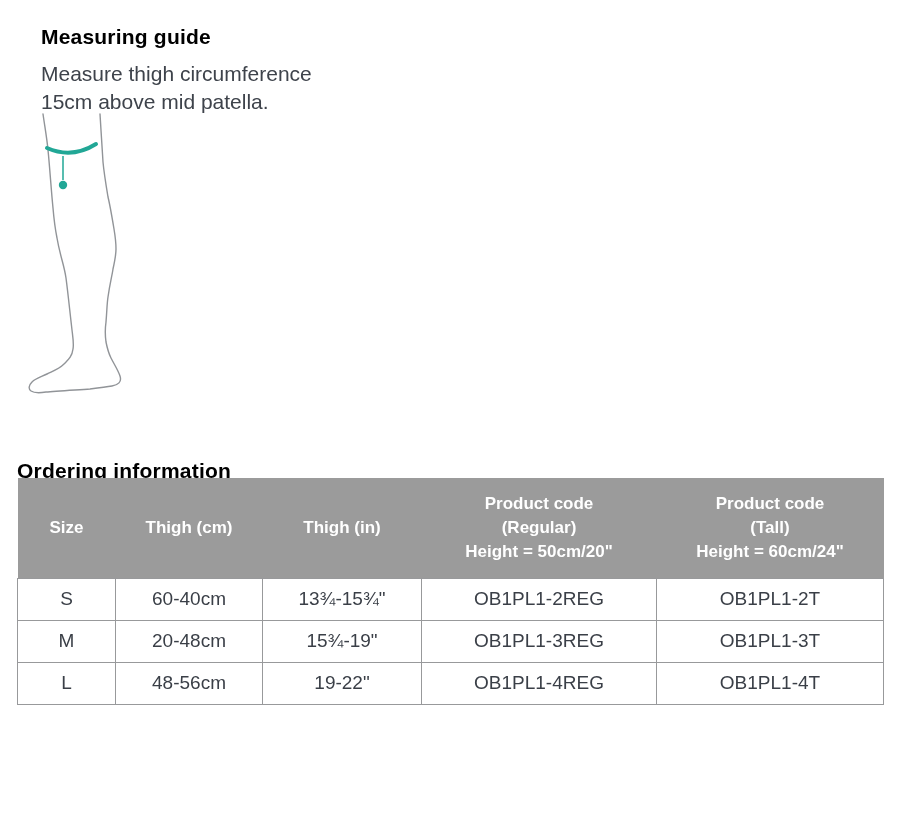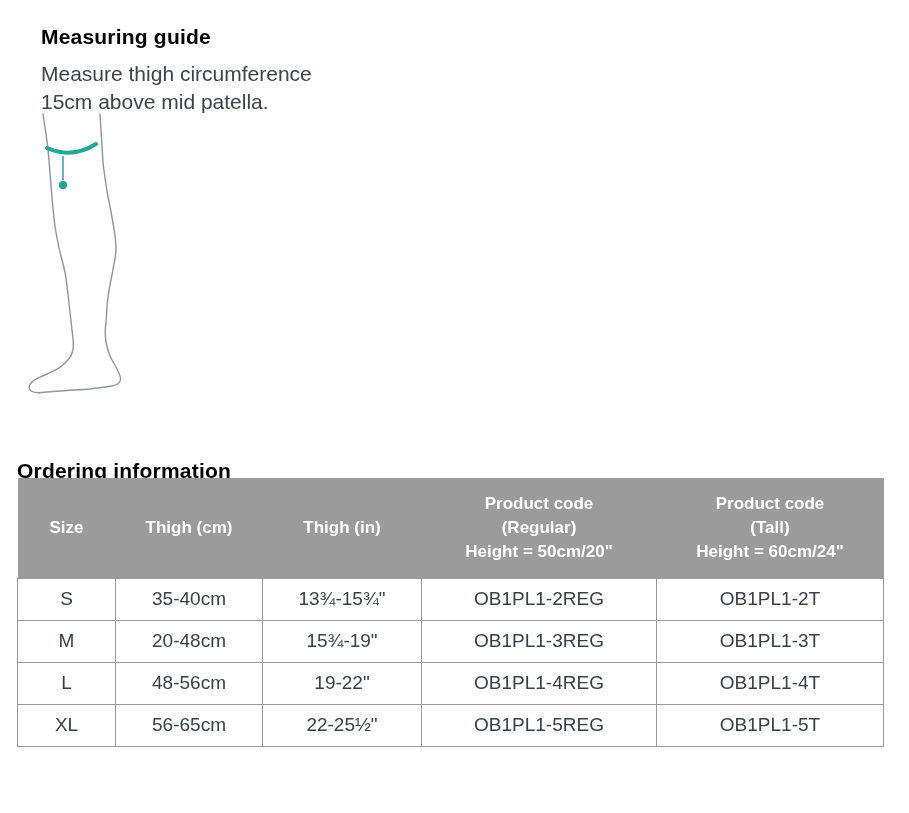--- a/index.html
+++ b/index.html
@@ -140,42 +140,35 @@
 (Regular)
 Height = 50cm/20"</th>
         <th>Product code
 (Tall)
 Height = 60cm/24"</th>
       </tr>
     </thead>
     <tbody>
       <tr>
         <td>S</td>
-        <td>35-40cm</td>
+        <td>60-40cm</td>
         <td>13¾-15¾"</td>
         <td>OB1PL1-2REG</td>
         <td>OB1PL1-2T</td>
       </tr>
       <tr>
         <td>M</td>
         <td>20-48cm</td>
         <td>15¾-19"</td>
         <td>OB1PL1-3REG</td>
         <td>OB1PL1-3T</td>
       </tr>
       <tr>
         <td>L</td>
         <td>48-56cm</td>
         <td>19-22"</td>
         <td>OB1PL1-4REG</td>
         <td>OB1PL1-4T</td>
       </tr>
-      <tr>
-        <td>XL</td>
-        <td>56-65cm</td>
-        <td>22-25½"</td>
-        <td>OB1PL1-5REG</td>
-        <td>OB1PL1-5T</td>
-      </tr>
     </tbody>
   </table>
 
 </div>
 
 </body></html>

